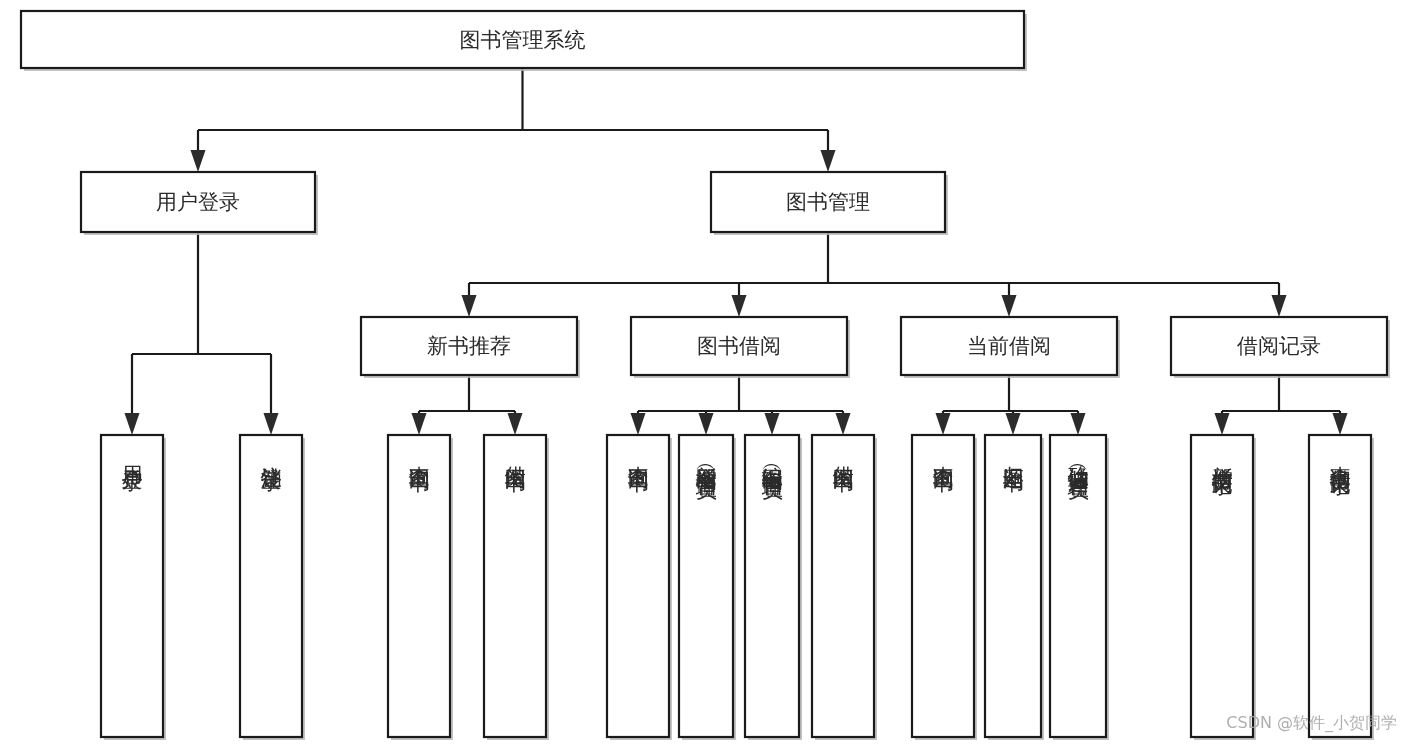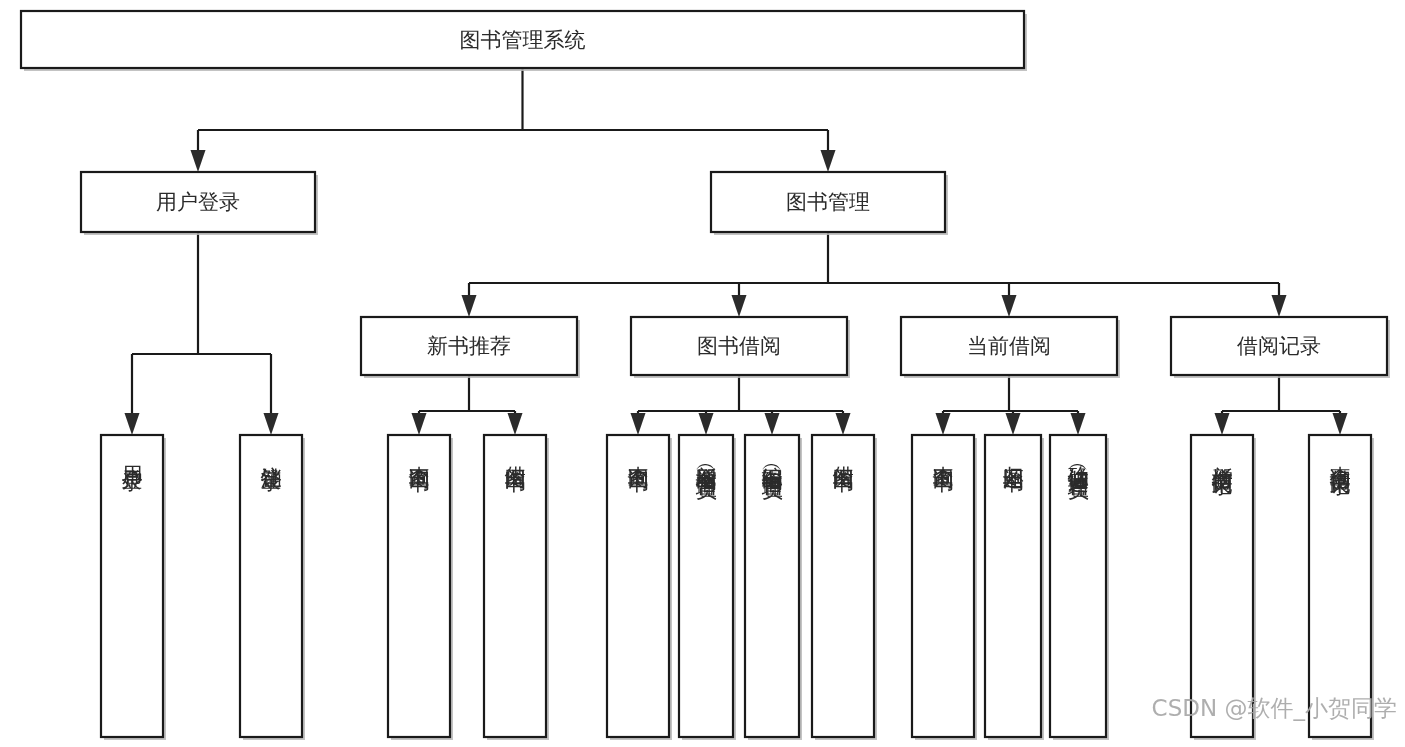--- a/index.html
+++ b/index.html
@@ -72,23 +72,23 @@
     font-family: "DejaVu Sans", "Liberation Sans", sans-serif;
     font-size: 21px;
     line-height: 1.06;
     color: #2b2b2b;
     letter-spacing: 2px;
     white-space: nowrap;
   }
   .watermark {
     position: absolute;
     right: 8px;
-    bottom: 23px;
+    bottom: 13px;
     font-family: "DejaVu Sans", "Liberation Sans", sans-serif;
-    font-size: 23px;
+    font-size: 16px;
     color: #a8a8a8;
     opacity: 0.92;
     white-space: nowrap;
     pointer-events: none;
   }
 </style>
 </head>
 <body>
 
 <div id="diagram-root">

